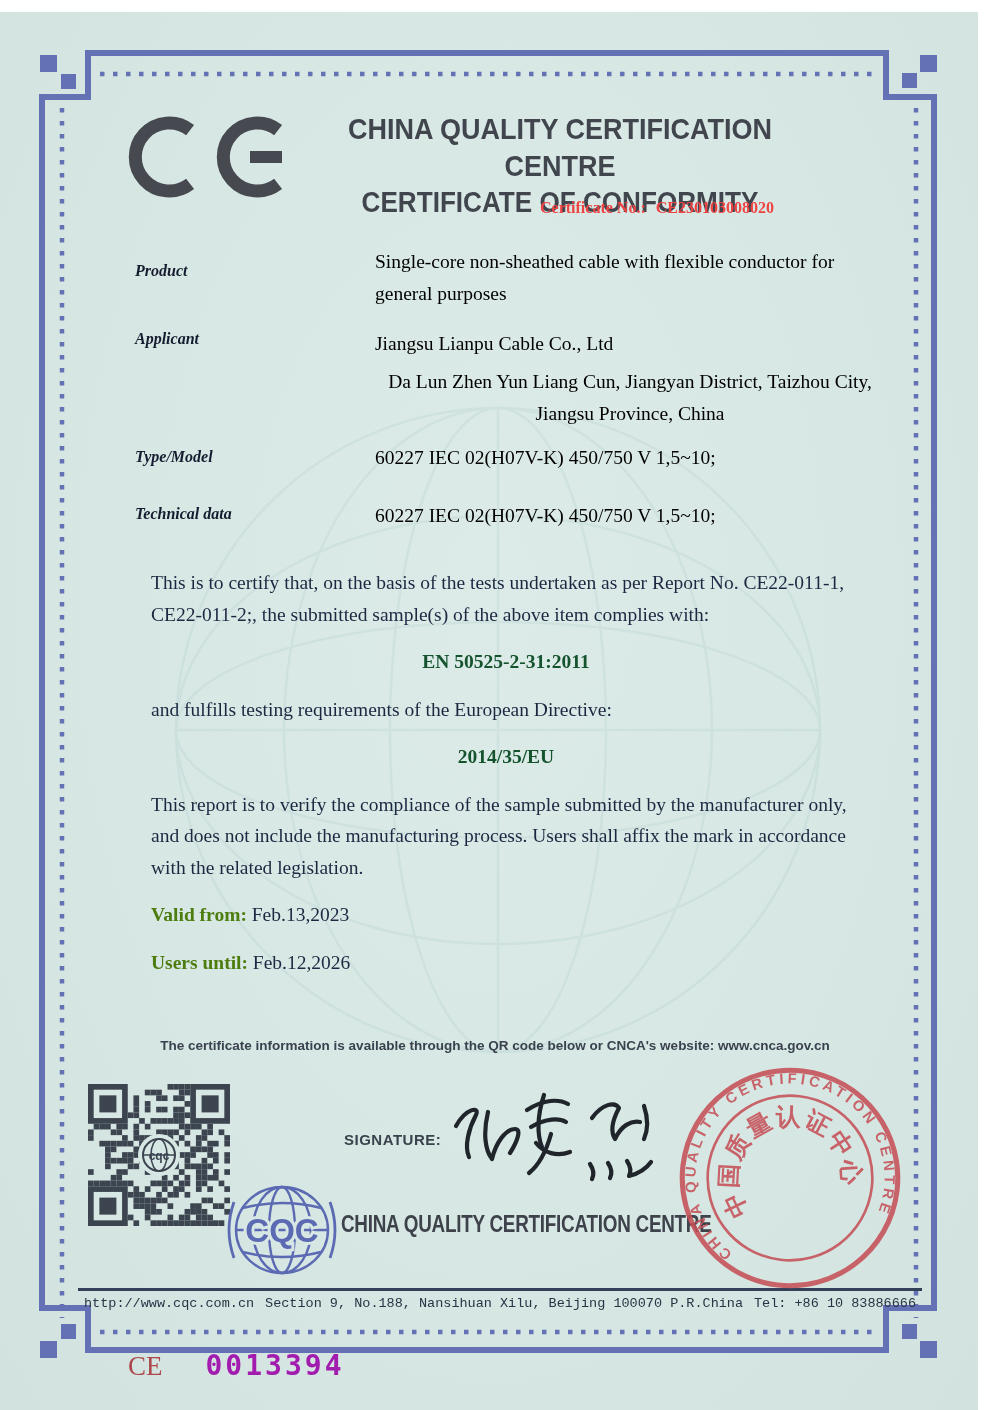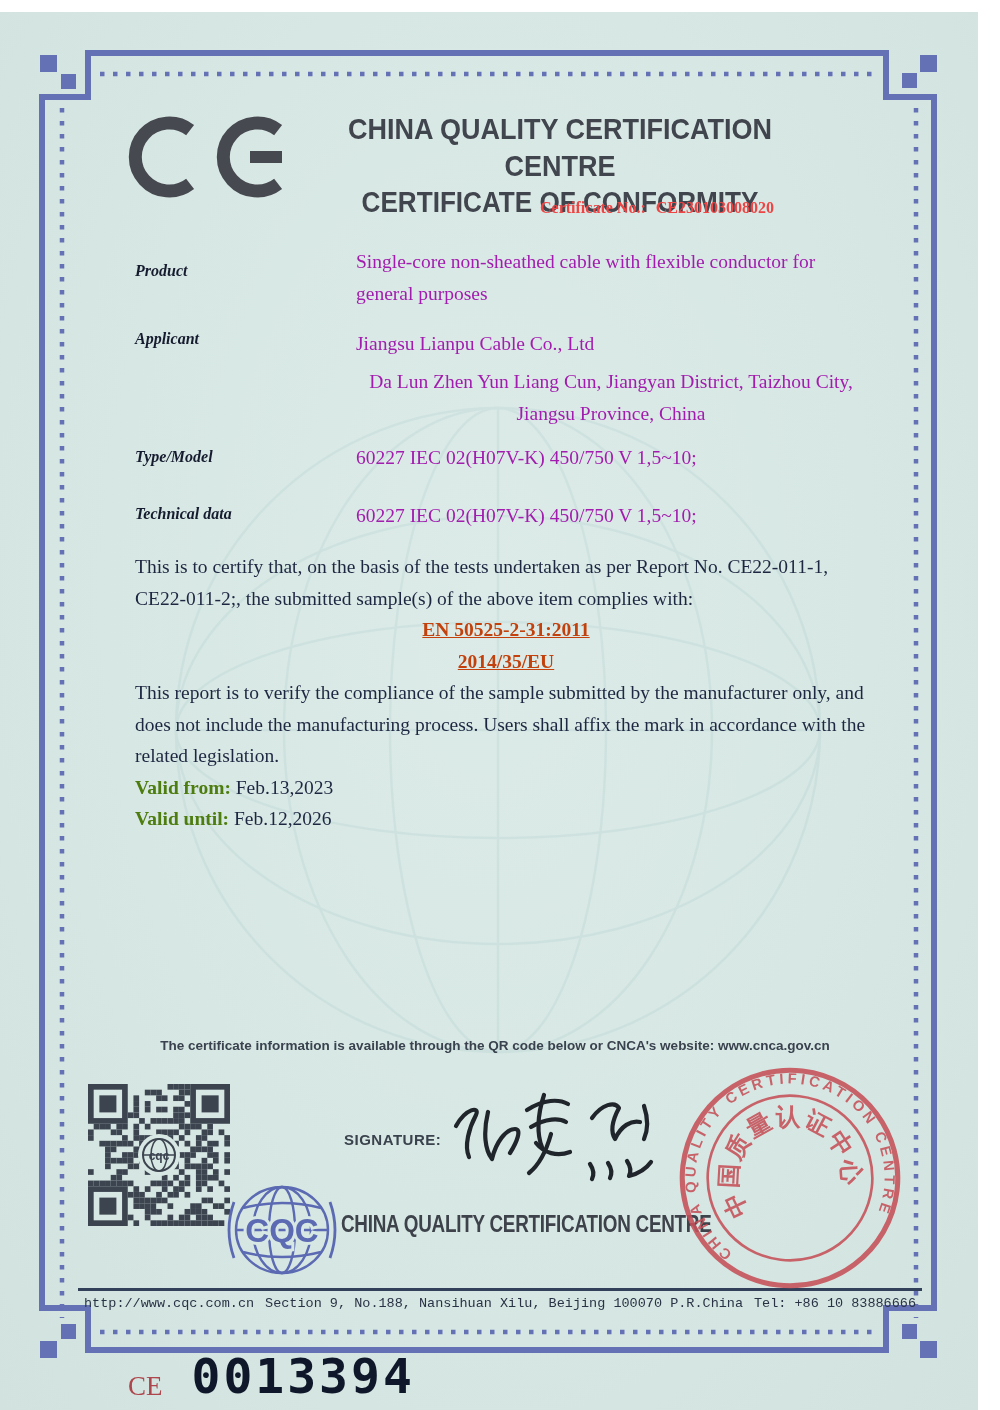--- a/index.html
+++ b/index.html
@@ -28,29 +28,29 @@
     font-family:"Liberation Serif", serif;font-weight:bold;font-size:16px;color:#ef4444;
     white-space:nowrap;
   }
   .cert-no .gap{display:inline-block;width:10px;}
 
   
   .flabel{
     left:135px;width:215px;font-size:16px;font-weight:bold;font-style:italic;color:#161c30;
   }
   .fvalue{
-    left:356px;width:510px;font-size:19.5px;line-height:32px;color:#a21caf;
+    left:375px;width:510px;font-size:19.5px;line-height:32px;color:#000000;
   }
 
   
   .statement{
     left:135px;top:551px;width:742px;font-size:19.5px;line-height:31.5px;color:#1e2742;
   }
-  .statement p{margin:0;}
-  .stmt-center{text-align:center;font-weight:bold;color:#c2410c;text-decoration:underline;}
+  .statement p{margin:16px;}
+  .stmt-center{text-align:center;font-weight:bold;color:#14532d;}
   .valid-row{margin-top:17px;}
   .valid-row b{color:#4d7c0f;}
 
   
   .qr-note{
     left:80px;top:1038px;width:830px;text-align:center;
     font-family:"Liberation Sans", sans-serif;font-size:13.5px;font-weight:600;color:#39424e;
   }
   .sig-label{
     left:344px;top:1131px;
@@ -65,22 +65,22 @@
 
   
   .footer-rule{left:78px;top:1288px;width:844px;height:2.5px;background:#33405a;}
   .footer-row{
     left:84px;top:1296px;width:832px;display:flex;justify-content:space-between;
     font-family:"Liberation Mono", monospace;font-size:13.5px;color:#2a3346;
   }
   .serial{left:128px;top:1352px;display:flex;align-items:flex-end;gap:29px;}
   .serial-prefix{font-family:"Liberation Serif", serif;font-size:27px;color:#ae474d;line-height:1;}
   .serial-number{
-    font-family:"DejaVu Sans Mono", monospace;font-weight:bold;font-size:48px;line-height:1;
-    letter-spacing:3px;color:#0f172a;
+    font-family:"DejaVu Sans Mono", monospace;font-weight:bold;font-size:28px;line-height:1;
+    letter-spacing:3px;color:#a21caf;margin-left:14px;
   }
 </style>
 </head>
 <body>
 
 <div class="sheet"></div>
 
 <svg class="abs" style="left:0;top:0;" width="1000" height="1410" viewBox="0 0 1000 1410">
   <g stroke="#84b4bc" stroke-width="2.5" fill="none" opacity="0.13">
     <circle cx="498" cy="730" r="322"></circle>
@@ -144,24 +144,25 @@
 
 <div class="abs flabel" style="top:448px;">Type/Model</div>
 <div class="abs fvalue" style="top:442px;">60227 IEC 02(H07V-K) 450/750 V 1,5~10;</div>
 
 <div class="abs flabel" style="top:505px;">Technical data</div>
 <div class="abs fvalue" style="top:500px;">60227 IEC 02(H07V-K) 450/750 V 1,5~10;</div>
 
 <div class="abs statement">
   <p>This is to certify that, on the basis of the tests undertaken as per Report No. CE22-011-1, CE22-011-2;, the submitted sample(s) of the above item complies with:</p>
   <p class="stmt-center">EN 50525-2-31:2011</p>
+  <p>and fulfills testing requirements of the European Directive:</p>
   <p class="stmt-center">2014/35/EU</p>
   <p>This report is to verify the compliance of the sample submitted by the manufacturer only, and does not include the manufacturing process. Users shall affix the mark in accordance with the related legislation.</p>
   <p class="valid-row"><b>Valid from:</b> <span>Feb.13,2023</span></p>
-  <p class="valid-row"><b>Valid until:</b> <span>Feb.12,2026</span></p>
+  <p class="valid-row"><b>Users until:</b> <span>Feb.12,2026</span></p>
 </div>
 
 <div class="abs qr-note">The certificate information is available through the QR code below or CNCA's website: www.cnca.gov.cn</div>
 
 <svg class="abs" style="left:88px;top:1084px;" width="142" height="142" viewBox="0 0 142 142">
   <g id="qr-modules" fill="#3c4450">
       <rect x="79.52" y="0.00" width="5.68" height="5.68"></rect>
       <rect x="85.20" y="0.00" width="5.68" height="5.68"></rect>
       <rect x="90.88" y="0.00" width="5.68" height="5.68"></rect>
       <rect x="96.56" y="0.00" width="5.68" height="5.68"></rect>

